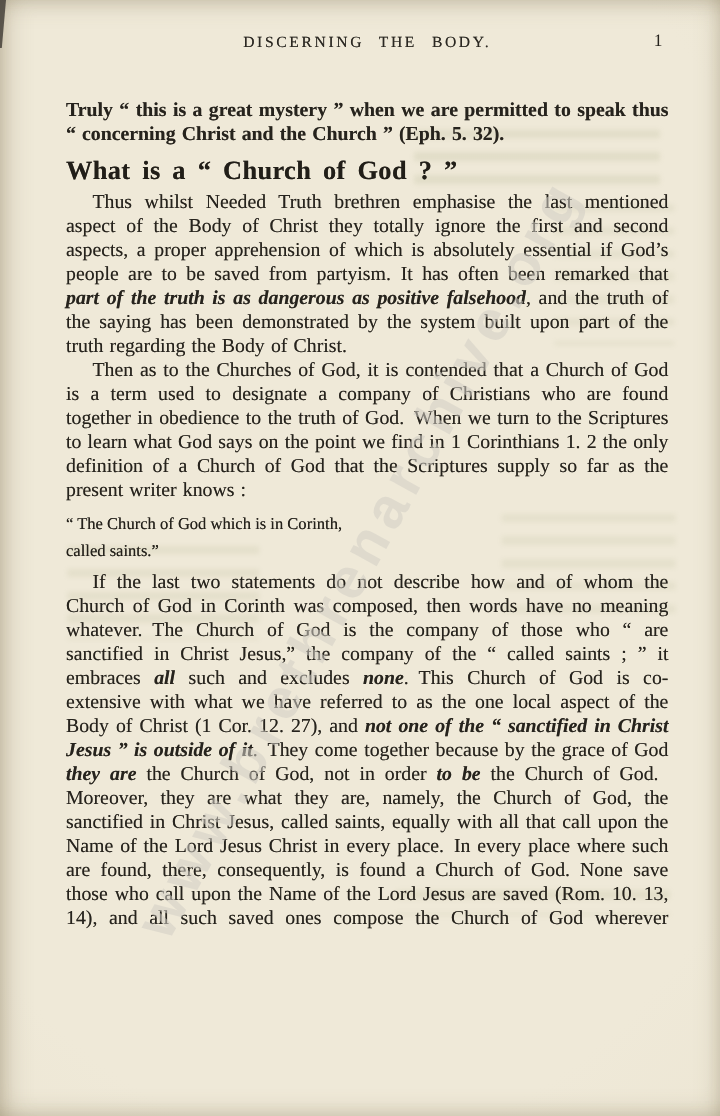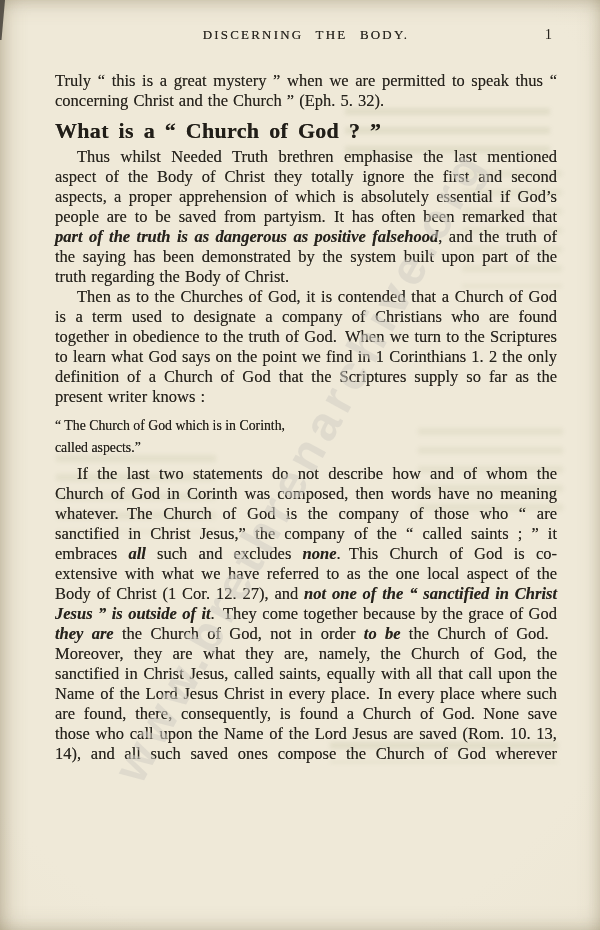--- a/index.html
+++ b/index.html
@@ -33,21 +33,21 @@
     position: absolute; right: 4px; top: -1px;
     font-size: 14.5px; letter-spacing: 1px; color: #26231d;
   }
 
   .body-text p {
     margin: 0;
     font-size: 16.5px; line-height: 20px;
     text-align: justify; word-spacing: 0.06em;
     color: #26231d; text-shadow: 0 0 .35px rgba(40,35,25,.55);
   }
-  .body-text > p:first-child { margin-top: 24px; }
+  .body-text > p:first-child { margin-top: 35px; font-weight: bold; }
   p.indent { text-indent: 22px; }
   p.fill-last { text-align-last: justify; }
   em { font-style: italic; font-weight: bold; }
 
   h2 {
     margin: 6px 0 3px; text-align: left;
     font-size: 22px; line-height: 27px; font-weight: 700;
     word-spacing: 4px; letter-spacing: .3px; color: #211e18;
     text-shadow: 0 0 .4px rgba(33,30,24,.7);
   }
@@ -104,20 +104,20 @@
       <span class="page-number">1</span>
     </div>
 
     <main class="body-text">
         <p><span>Truly “ this is a great mystery ” when we are permitted to speak thus “ concerning Christ and the Church ” (Eph. 5. 32).</span></p>
         <h2>What is a “ Church of God ? ”</h2>
         <p class="indent"><span>Thus whilst Needed Truth brethren emphasise the last mentioned aspect of the Body of Christ they totally ignore the first and second aspects, a proper apprehension of which is absolutely essential if God’s people are to be saved from partyism. It has often been remarked that </span><em>part of the truth is as dangerous as positive falsehood</em><span>, and the truth of the saying has been demonstrated by the system built upon part of the truth regarding the Body of Christ.</span></p>
         <p class="indent"><span>Then as to the Churches of God, it is contended that a Church of God is a term used to designate a company of Christians who are found together in obedience to the truth of God. When we turn to the Scriptures to learn what God says on the point we find in 1 Corinthians 1. 2 the only definition of a Church of God that the Scriptures supply so far as the present writer knows&nbsp;:</span></p>
         <div class="quote">
           <div>“ The Church of God which is in Corinth,</div>
-          <div>called aspects.”</div>
+          <div>called saints.”</div>
         </div>
         <p class="indent fill-last"><span>If the last two statements do not describe how and of whom the Church of God in Corinth was composed, then words have no meaning whatever. The Church of God is the company of those who “ are sanctified in Christ Jesus,” the company of the “ called saints&nbsp;;&nbsp;” it embraces </span><em>all</em><span> such and excludes </span><em>none</em><span>. This Church of God is co-extensive with what we have referred to as the one local aspect of the Body of Christ (1 Cor. 12. 27), and </span><em>not one of the “ sanctified in Christ Jesus ” is outside of it</em><span>. They come together because by the grace of God </span><em>they are</em><span> the Church of God, not in order </span><em>to be</em><span> the Church of God. Moreover, they are what they are, namely, the Church of God, the sanctified in Christ Jesus, called saints, equally with all that call upon the Name of the Lord Jesus Christ in every place. In every place where such are found, there, consequently, is found a Church of God. None save those who call upon the Name of the Lord Jesus are saved (Rom. 10. 13, 14), and all such saved ones compose the Church of God wherever</span></p>
       </main>
   </div>
 
   <div class="watermark">www.brethrenarchive.org</div>
 </div>
 
 </body></html>

